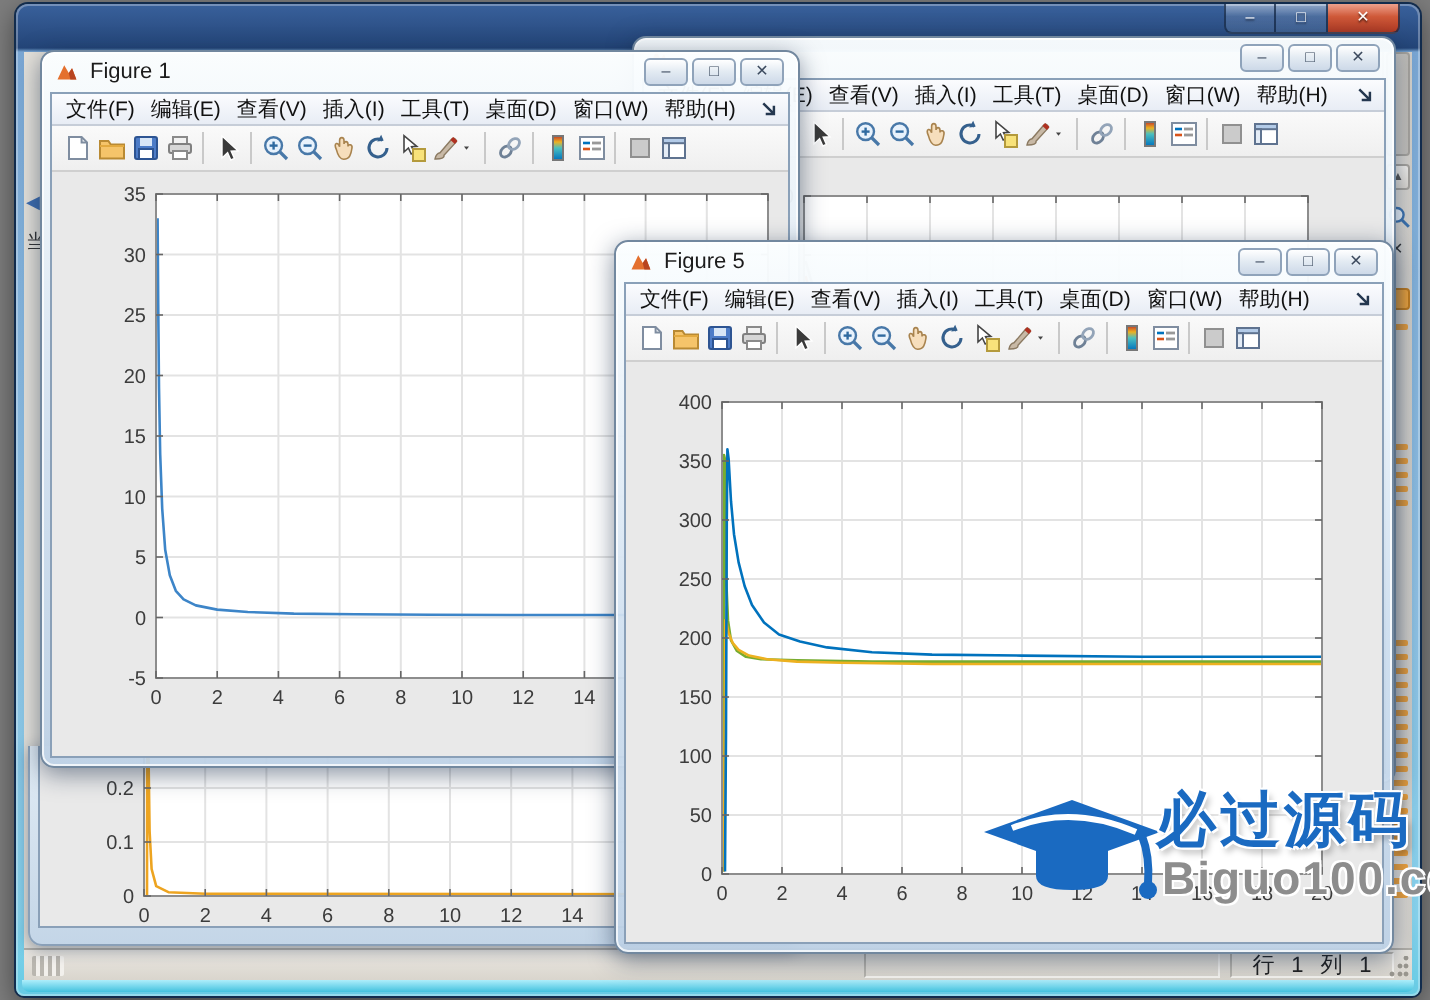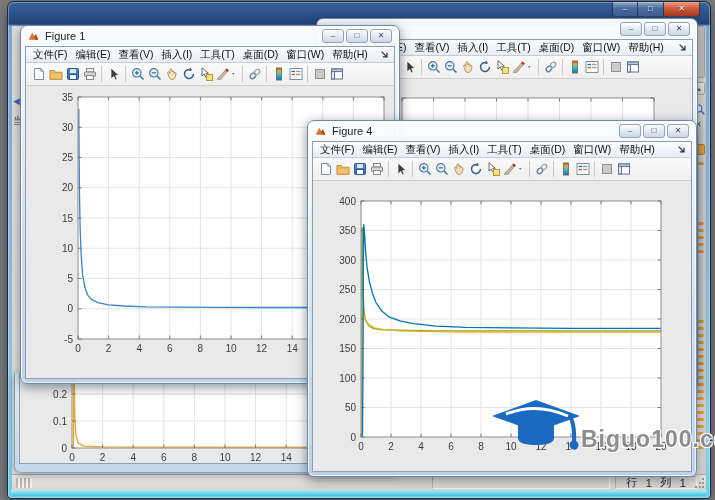--- a/index.html
+++ b/index.html
@@ -724,21 +724,21 @@
     </div>
   </div>
 </div>
 
 <div id="fig4" class="fig-window" style="left:307px;top:120px;width:390px;height:357px">
   <div class="t-bar">
     <svg width="12" height="12" viewBox="0 0 16 16">
         <path d="M1 13 L5.5 3.5 L8.5 8.7 L10.7 5.5 L13.6 13 Z" fill="#e4702e"></path>
         <path d="M8.5 8.7 L10.7 5.5 L13.6 13 L9.6 13 Z" fill="#b8441f"></path>
       </svg>
-    <span class="t-title">Figure 4</span>
+    <span class="t-title">Figure 5</span>
     <div class="win-btns">
       <div class="wbtn">–</div>
       <div class="wbtn">□</div>
       <div class="wbtn">✕</div>
     </div>
   </div>
   <div class="w-inner">
     <div class="menubar">
         <span class="menu-item">文件(F)</span>
         <span class="menu-item">编辑(E)</span>
@@ -974,14 +974,15 @@
 </div>
 
 <div id="watermark">
   <svg width="96" height="72" viewBox="0 0 96 72" style="position:absolute;left:2px;top:4px">
     <polygon points="4,24 48,8 92,24 48,40" fill="#1a6ac1"></polygon>
     <path d="M18 22 Q48 10 80 24" stroke="#fff" stroke-width="3" fill="none"></path>
     <path d="M30 33 h36 v13 q0 7 -18 7 q-18 0 -18 -7 z" fill="#1a6ac1"></path>
     <path d="M83 26 q4 10 3 24" stroke="#1a6ac1" stroke-width="4" fill="none"></path>
     <circle cx="86" cy="53" r="4.5" fill="#1a6ac1"></circle>
   </svg>
+  <div id="wm-title" style="color: rgb(26, 106, 193);">必过源码</div>
   <div id="wm-sub" style="color: rgb(141, 141, 141);">Biguo100.com</div>
 </div>
 
 </body></html>

